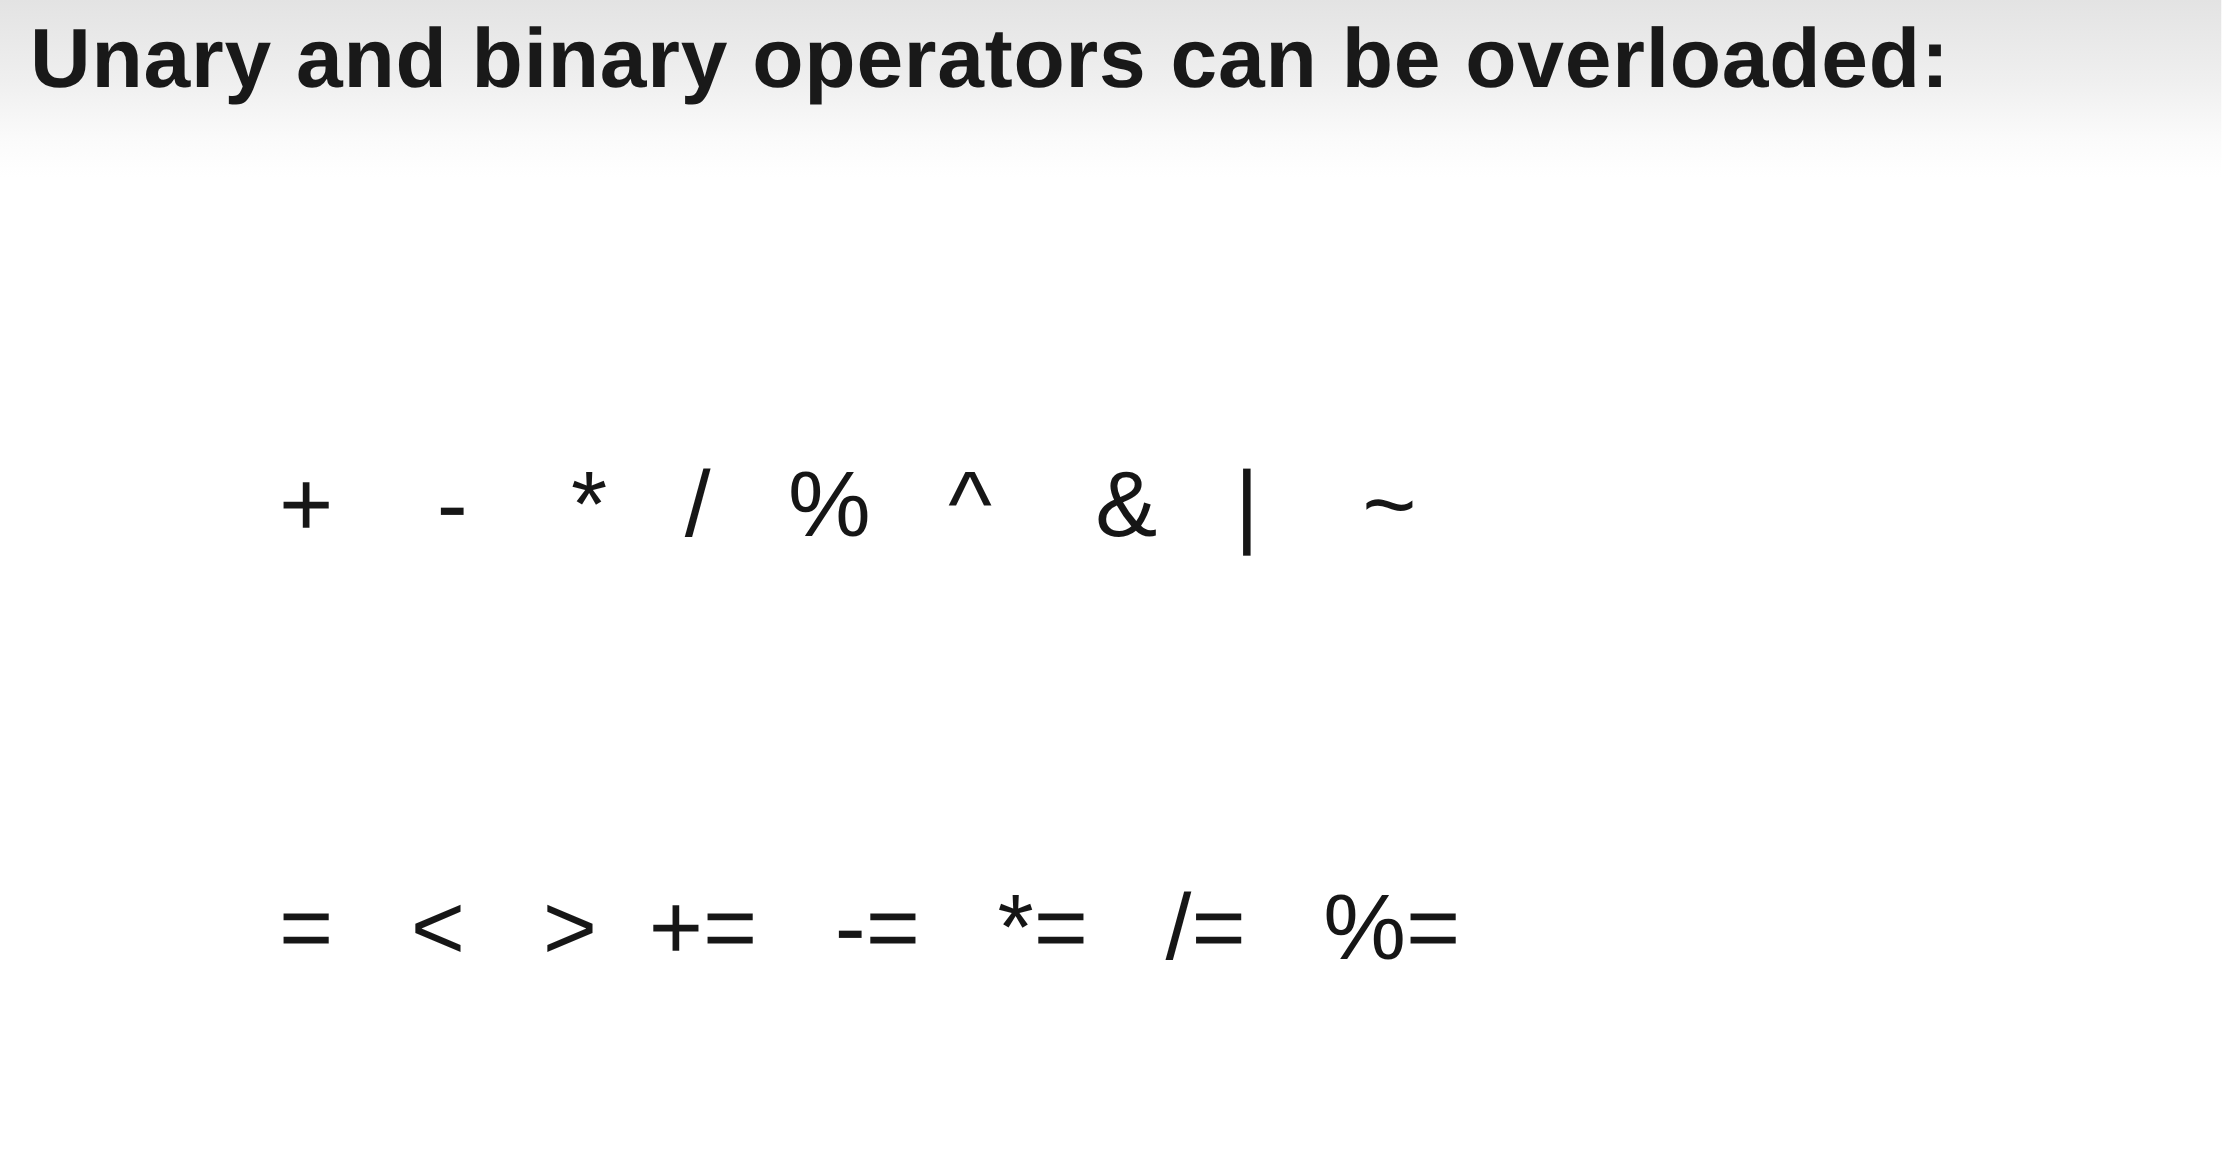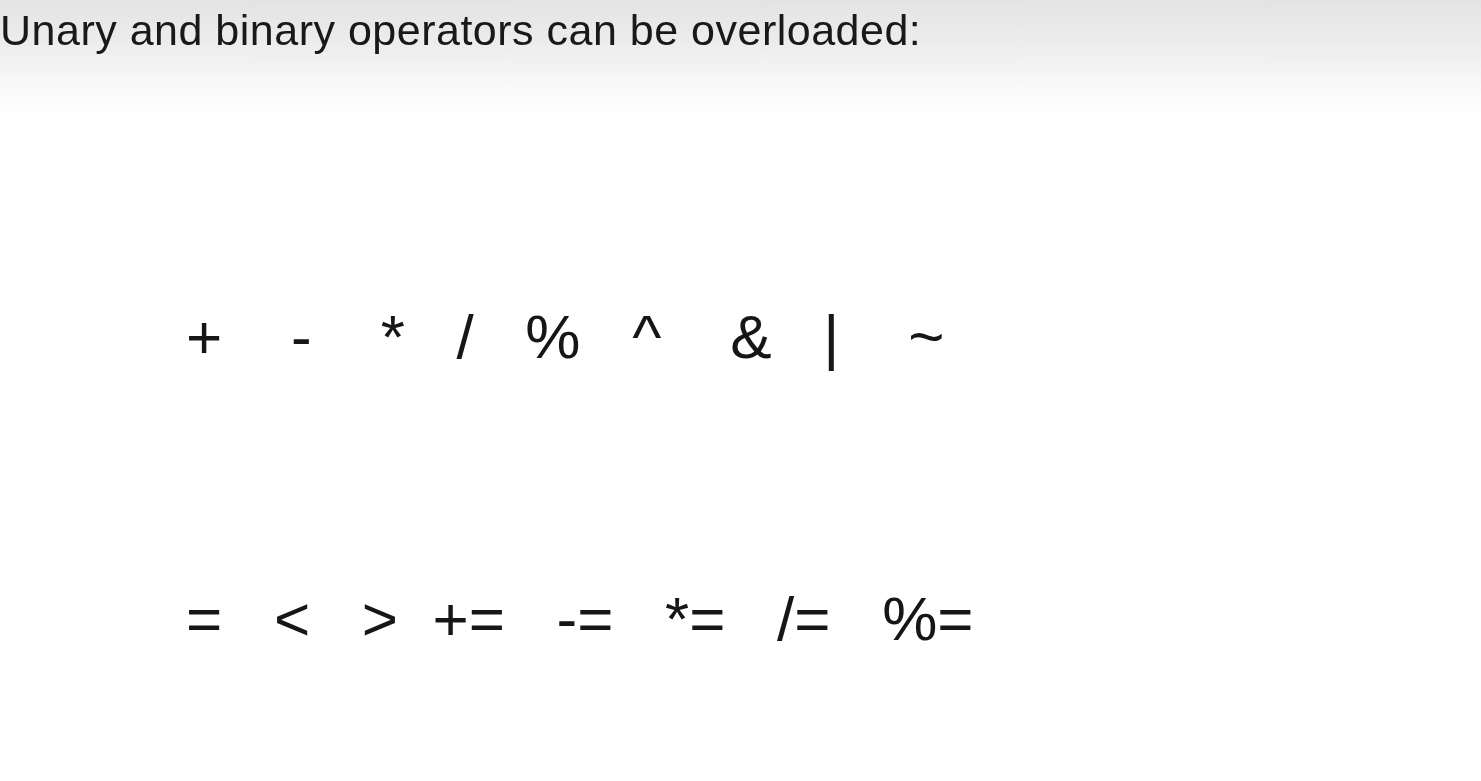--- a/index.html
+++ b/index.html
@@ -25,23 +25,23 @@
       top: 0;
       left: 0;
       width: 100%;
       height: 118px;
       background: linear-gradient(to bottom, #e3e3e3 0%, #efefef 45%, #fbfbfb 80%, #ffffff 100%);
     }
 
     .title {
       position: absolute;
       top: 6px;
-      left: 0;
-      font-size: 43px;
-      font-weight: 400;
+      left: 20px;
+      font-size: 56px;
+      font-weight: 700;
       letter-spacing: 0.5px;
       color: #191919;
       white-space: pre;
     }
 
     .rows {
       position: absolute;
       top: 102px;
       left: 186px;
       font-size: 62px;

